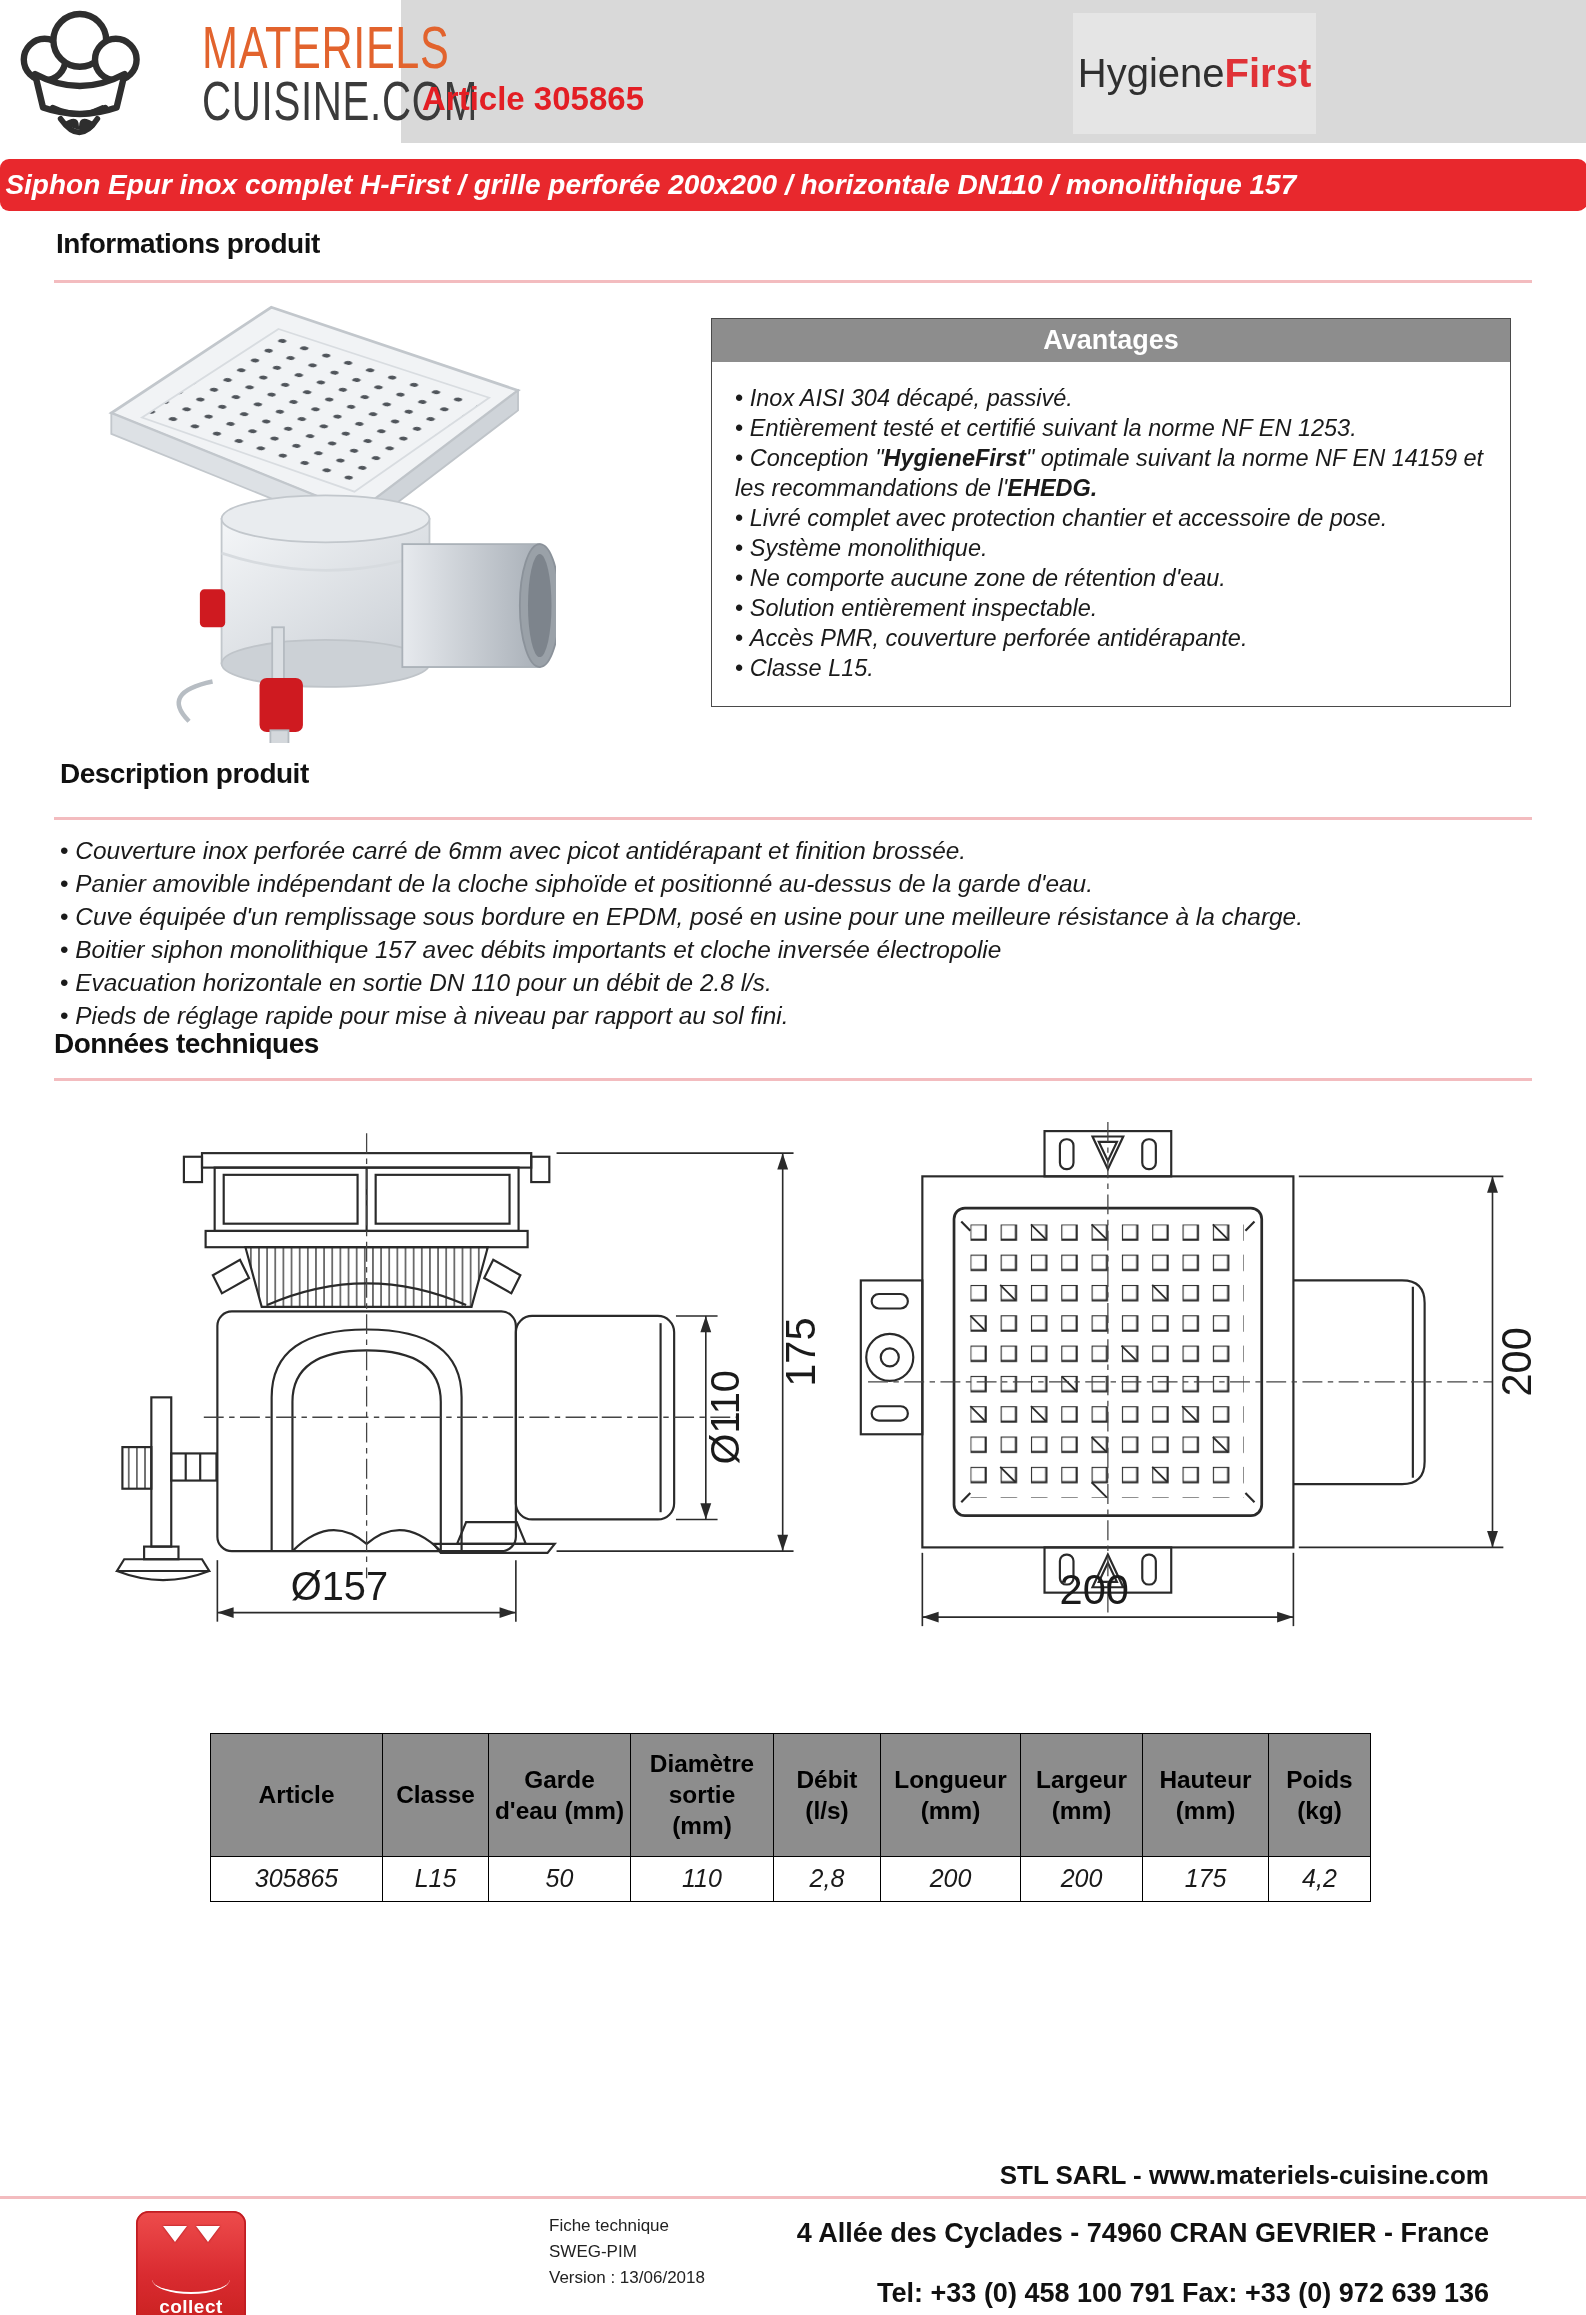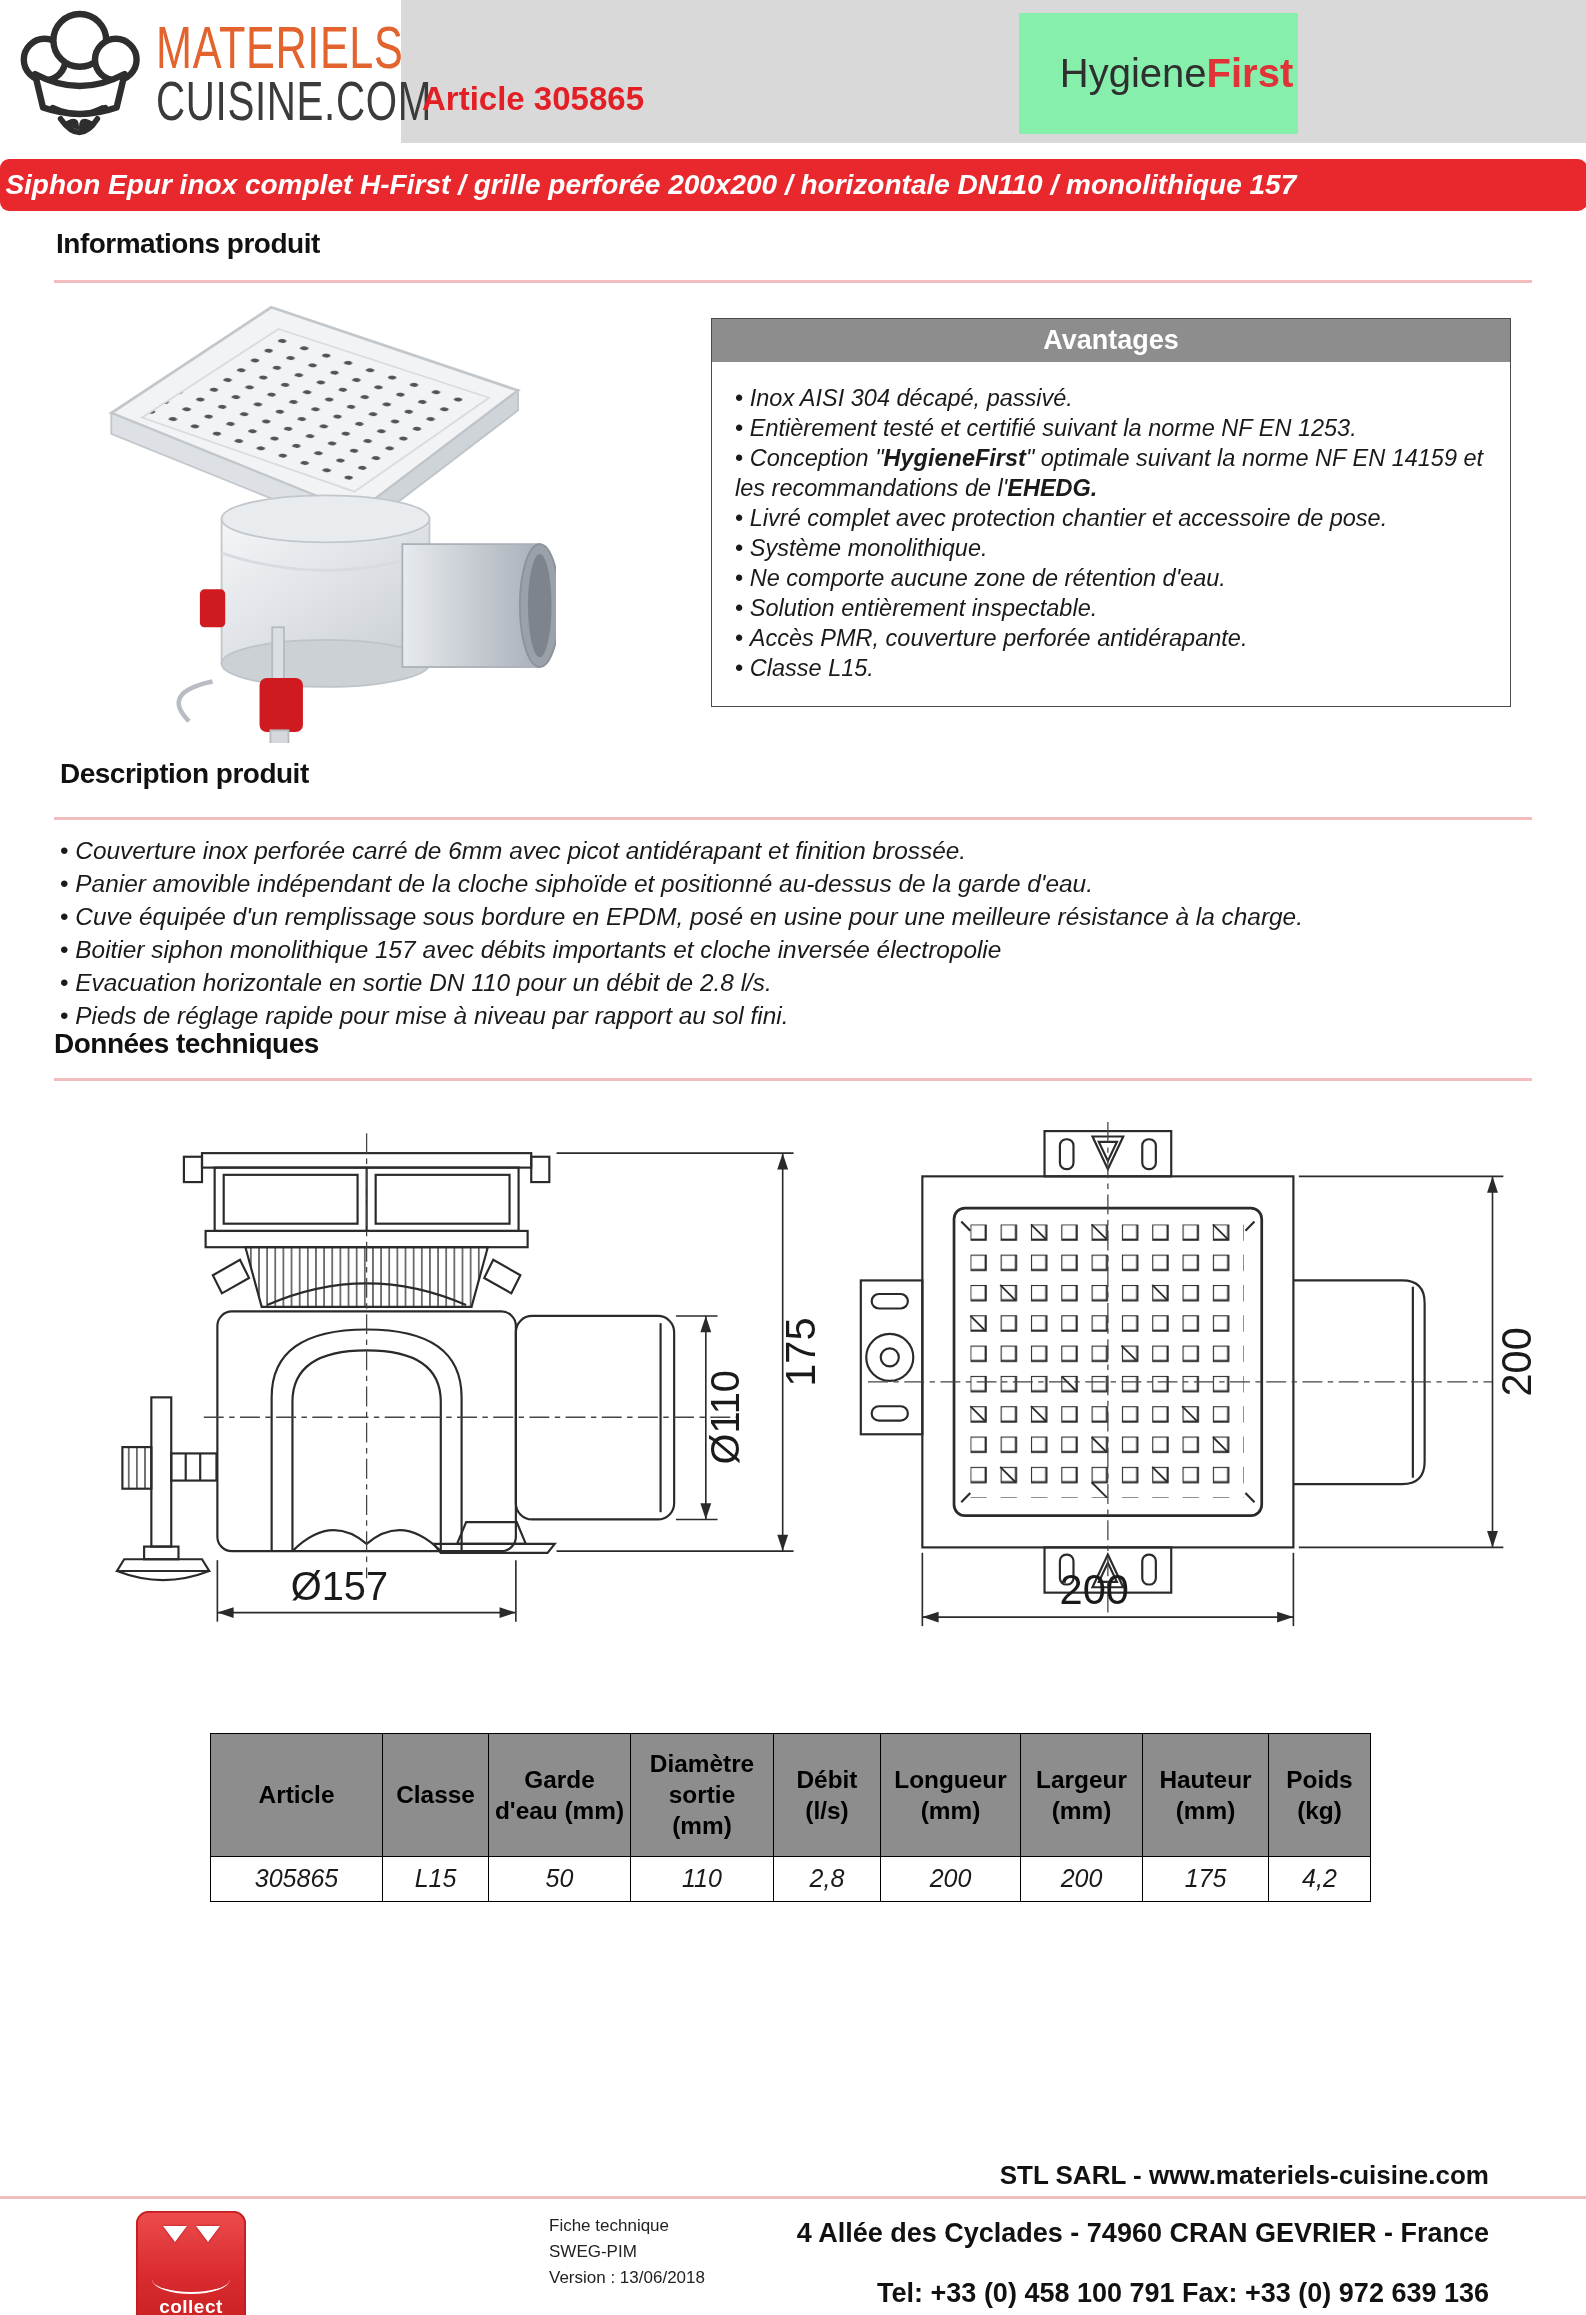--- a/index.html
+++ b/index.html
@@ -2,27 +2,27 @@
 <html style="font-size:14.5px"><head>
 <meta charset="utf-8">
 <style>
   html,body { margin:0; padding:0; background:#ffffff; }
   .page {
     position:relative; width:1587px; height:2316px; background:#ffffff;
     font-family:"Liberation Sans", sans-serif; color:#1a1a1a; overflow:hidden;
   }
   
   .header-gray { position:absolute; left:401px; top:0; right:0; height:143px; background:#d9d9d9; }
-  .logo { position:absolute; left:11px; top:7.2px; display:flex; align-items:center; }
+  .logo { position:absolute; left:11px; top:7.2px; display:flex; align-items:center;gap:46px; }
   .logo-text { margin-left:9px; transform:scaleX(0.72); transform-origin:left center; white-space:nowrap; }
   .logo-line1 { font-size:60px; line-height:54px; color:#e2632d; font-weight:500; letter-spacing:0.9px; }
   .logo-line2 { font-size:56px; line-height:52px; color:#3b3b3b; font-weight:500; letter-spacing:0.9px; }
   .article-label { position:absolute; left:422px; top:80px; font-size:33px; font-weight:bold; color:#e31e24; }
-  .hygiene-box { position:absolute; left:1019px; top:12.7px; width:243px; height:121px; background:#86efac;
-    display:flex; align-items:center; justify-content:center; font-size:40px; white-space:nowrap;padding-left:36px; }
+  .hygiene-box { position:absolute; left:1073px; top:12.7px; width:243px; height:121px; background:#e5e5e5;
+    display:flex; align-items:center; justify-content:center; font-size:40px; white-space:nowrap; }
   .hygiene-part1 { color:#2f2f2f; font-weight:400; }
   .hygiene-part2 { color:#e03237; font-weight:700; }
   
   .banner { position:absolute; left:0; top:159px; width:1587px; height:52px; background:#e8282d;
     color:#ffffff; font-weight:bold; font-style:italic; font-size:28px; display:flex; align-items:center;
     padding-left:5.4px; box-sizing:border-box; white-space:nowrap;border-radius:9px; }
   
   .sec-h { position:absolute; font-size:28px; font-weight:bold; color:#111111; letter-spacing:-0.5px; }
   .pink-line { position:absolute; height:2.7px; background:#f3bcbf; }
   

